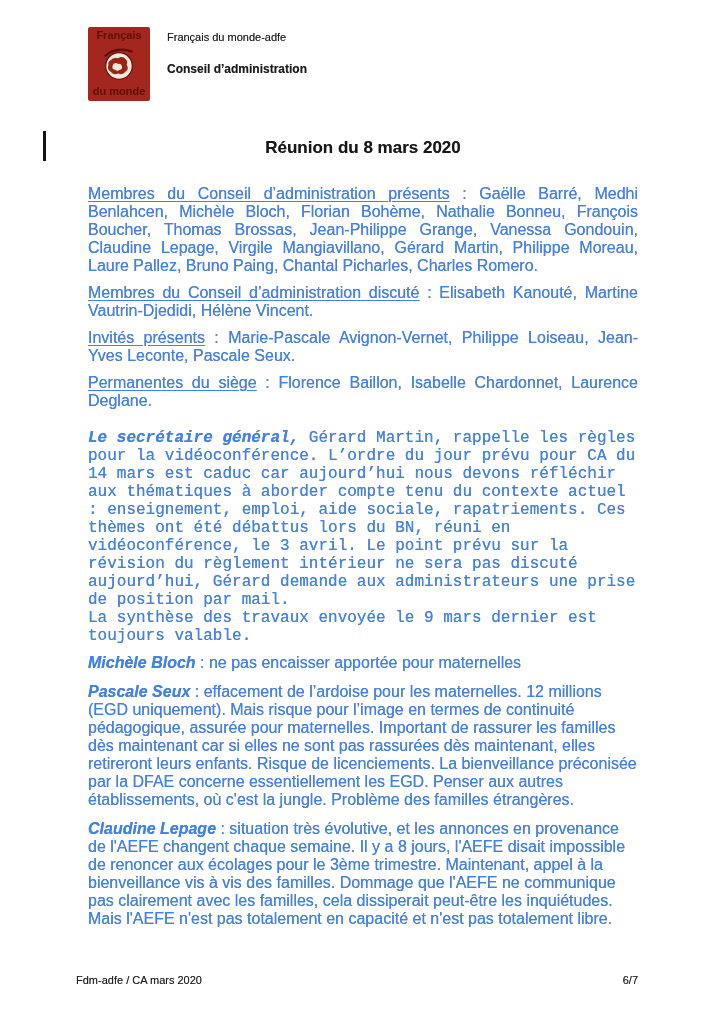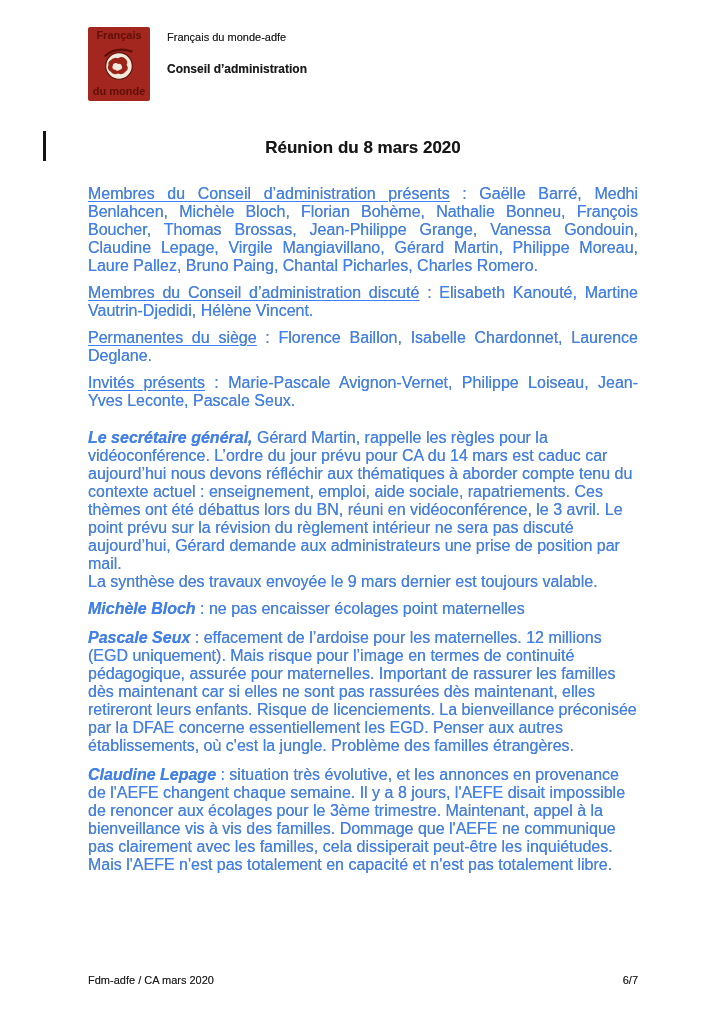--- a/index.html
+++ b/index.html
@@ -65,21 +65,21 @@
 
   
   .para {
     margin: 0 0 9px 0;
     font-size: 16px;
     line-height: 18px;
     color: #3b82f6;
   }
   .justify { text-align: justify; }
   .first-para { margin-top: 27px; }
-  .gap-top { margin-top: 19px; }
+  .gap-top { margin-top: 19px; font-family: Liberation Mono, monospace; }
   .u { text-decoration: underline; text-underline-offset: 2px; }
   .bi { font-weight: bold; font-style: italic; }
   .block { display: block; }
 
   
   .section-heading {
     margin: 26px 0 13px -20px;
     font-size: 12.5px;
     font-weight: bold;
   }
@@ -87,21 +87,21 @@
     display: inline-block;
     width: 20px;
     font-size: 11px;
     font-weight: normal;
   }
   .section-para { margin-bottom: 11px; }
 
   
   .doc-footer {
     position: absolute;
-    left: 88px; right: 86px; top: 974px;
+    left: 76px; right: 86px; top: 974px;
     display: flex;
     justify-content: space-between;
     font-size: 11px;
     color: #1c1c1c;
   }
 </style>
 </head>
 <body>
 
 <div class="page">
@@ -124,31 +124,31 @@
       <div class="doc-type">Conseil d’administration</div>
     </div>
   </header>
 
   <h1 class="doc-title">Réunion du 8 mars 2020</h1>
 
   <p class="para justify first-para"><span class="u">Membres du Conseil d’administration présents</span><span> : Gaëlle Barré, Medhi Benlahcen, Michèle Bloch, Florian Bohème, Nathalie Bonneu, François Boucher, Thomas Brossas, Jean-Philippe Grange, Vanessa Gondouin, Claudine Lepage, Virgile Mangiavillano, Gérard Martin, Philippe Moreau, Laure Pallez, Bruno Paing, Chantal Picharles, Charles Romero.</span></p>
 
   <p class="para justify"><span class="u">Membres du Conseil d’administration discuté</span><span> : Elisabeth Kanouté, Martine Vautrin-Djedidi, Hélène Vincent.</span></p>
 
+  <p class="para justify"><span class="u">Invités présents</span><span> : Marie-Pascale Avignon-Vernet, Philippe Loiseau, Jean-Yves Leconte, Pascale Seux.</span></p>
+
   <p class="para justify"><span class="u">Permanentes du siège</span><span> : Florence Baillon, Isabelle Chardonnet, Laurence Deglane.</span></p>
-
-  <p class="para justify"><span class="u">Invités présents</span><span> : Marie-Pascale Avignon-Vernet, Philippe Loiseau, Jean-Yves Leconte, Pascale Seux.</span></p>
 
   <p class="para gap-top"><span class="bi">Le secrétaire général,</span><span> Gérard Martin, rappelle les règles pour la vidéoconférence. L’ordre du jour prévu pour CA du 14 mars est caduc car aujourd’hui nous devons réfléchir aux thématiques à aborder compte tenu du contexte actuel : enseignement, emploi, aide sociale, rapatriements. Ces thèmes ont été débattus lors du BN, réuni en vidéoconférence, le 3 avril. Le point prévu sur la révision du règlement intérieur ne sera pas discuté aujourd’hui, Gérard demande aux administrateurs une prise de position par mail.</span><span class="block">La synthèse des travaux envoyée le 9 mars dernier est toujours valable.</span></p>
 
 
 
 
 
-  <p class="para section-para"><span class="bi">Michèle Bloch</span><span> : ne pas encaisser écolages point maternelles</span></p>
+  <p class="para section-para"><span class="bi">Michèle Bloch</span><span> : ne pas encaisser apportée pour maternelles</span></p>
 
   <p class="para section-para"><span class="bi">Pascale Seux</span><span> : effacement de l’ardoise pour les maternelles. 12 millions (EGD uniquement). Mais risque pour l’image en termes de continuité pédagogique, assurée pour maternelles. Important de rassurer les familles dès maintenant car si elles ne sont pas rassurées dès maintenant, elles retireront leurs enfants. Risque de licenciements. La bienveillance préconisée par la DFAE concerne essentiellement les EGD. Penser aux autres établissements, où c'est la jungle. Problème des familles étrangères.</span></p>
 
   <p class="para section-para"><span class="bi">Claudine Lepage</span><span> : situation très évolutive, et les annonces en provenance de l'AEFE changent chaque semaine. Il y a 8 jours, l'AEFE disait impossible de renoncer aux écolages pour le 3ème trimestre. Maintenant, appel à la bienveillance vis à vis des familles. Dommage que l'AEFE ne communique pas clairement avec les familles, cela dissiperait peut-être les inquiétudes. Mais l'AEFE n'est pas totalement en capacité et n'est pas totalement libre.</span></p>
 
   <footer class="doc-footer">
     <span>Fdm-adfe / CA mars 2020</span>
     <span>6/7</span>
   </footer>
 

